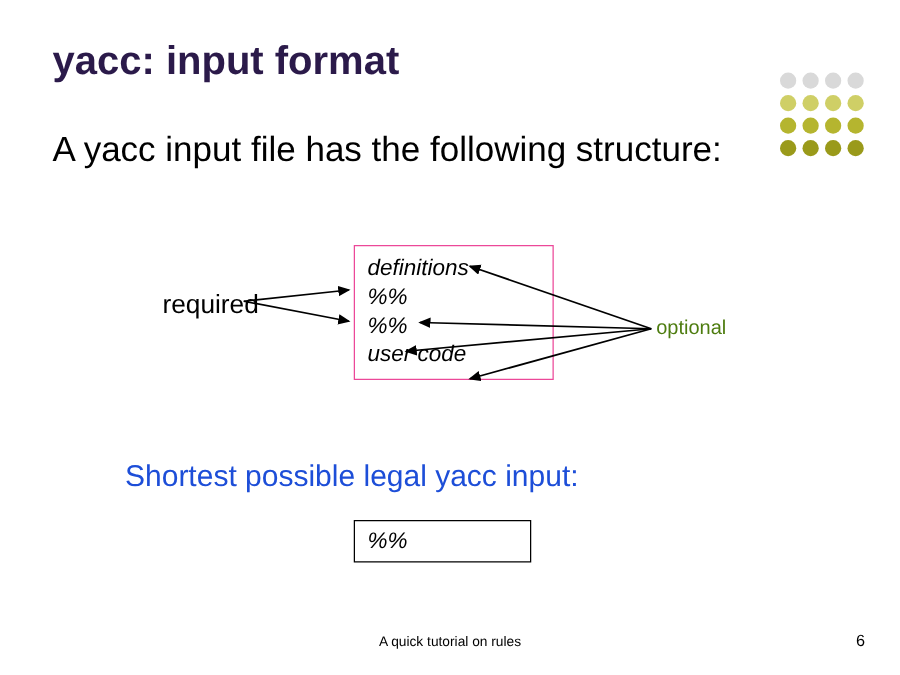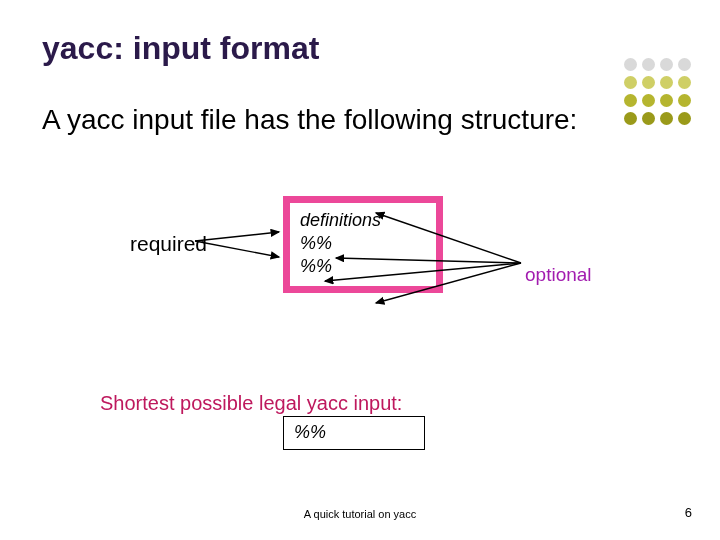--- a/index.html
+++ b/index.html
@@ -40,50 +40,50 @@
   .dot {
     width: 13px;
     height: 13px;
     border-radius: 50%;
   }
   .structure-box {
     position: absolute;
     left: 283px;
     top: 196px;
     width: 160px;
-    border: 7px solid #ec4899;
+    border: 1px solid #ec4899;
     padding: 6px 10px 8px 10px;
     box-sizing: border-box;
   }
   .structure-box div {
     font-size: 18px;
     font-style: italic;
     color: #000;
     line-height: 1.28;
   }
   .label-required {
     position: absolute;
     left: 130px;
     top: 232px;
     font-size: 21px;
     color: #000;
   }
   .label-optional {
     position: absolute;
     left: 525px;
-    top: 264px;
-    font-size: 19px;
-    color: #a21caf;
+    top: 254px;
+    font-size: 16px;
+    color: #4d7c0f;
   }
   .shortest-label {
     position: absolute;
     left: 100px;
-    top: 392px;
-    font-size: 20px;
-    color: #be185d;
+    top: 368px;
+    font-size: 24px;
+    color: #1d4ed8;
   }
   .shortest-box {
     position: absolute;
     left: 283px;
     top: 416px;
     width: 142px;
     border: 1px solid #000;
     padding: 5px 10px 6px 10px;
     box-sizing: border-box;
     font-size: 18px;
@@ -138,20 +138,21 @@
 </div>
 
 <div class="subtitle">A yacc input file has the following structure:</div>
 
 <div class="label-required">required</div>
 
 <div class="structure-box">
   <div>definitions</div>
   <div>%%</div>
   <div>%%</div>
+  <div>user code</div>
 </div>
 
 <div class="label-optional">optional</div>
 
 <svg class="arrows" width="720" height="540">
   <defs>
     <marker id="ah" markerWidth="8" markerHeight="8" refX="6" refY="3" orient="auto">
       <path d="M0,0 L7,3 L0,6 Z" fill="#000"></path>
     </marker>
   </defs>
@@ -159,14 +160,14 @@
   <line x1="195" y1="241" x2="279" y2="257" stroke="#000" stroke-width="1.4" marker-end="url(#ah)"></line>
   <line x1="521" y1="263" x2="376" y2="213" stroke="#000" stroke-width="1.4" marker-end="url(#ah)"></line>
   <line x1="521" y1="263" x2="336" y2="258" stroke="#000" stroke-width="1.4" marker-end="url(#ah)"></line>
   <line x1="521" y1="263" x2="325" y2="281" stroke="#000" stroke-width="1.4" marker-end="url(#ah)"></line>
   <line x1="521" y1="263" x2="376" y2="303" stroke="#000" stroke-width="1.4" marker-end="url(#ah)"></line>
 </svg>
 
 <div class="shortest-label">Shortest possible legal yacc input:</div>
 <div class="shortest-box">%%</div>
 
-<div class="footer">A quick tutorial on yacc</div>
+<div class="footer">A quick tutorial on rules</div>
 <div class="pagenum">6</div>
 
 </body></html>

